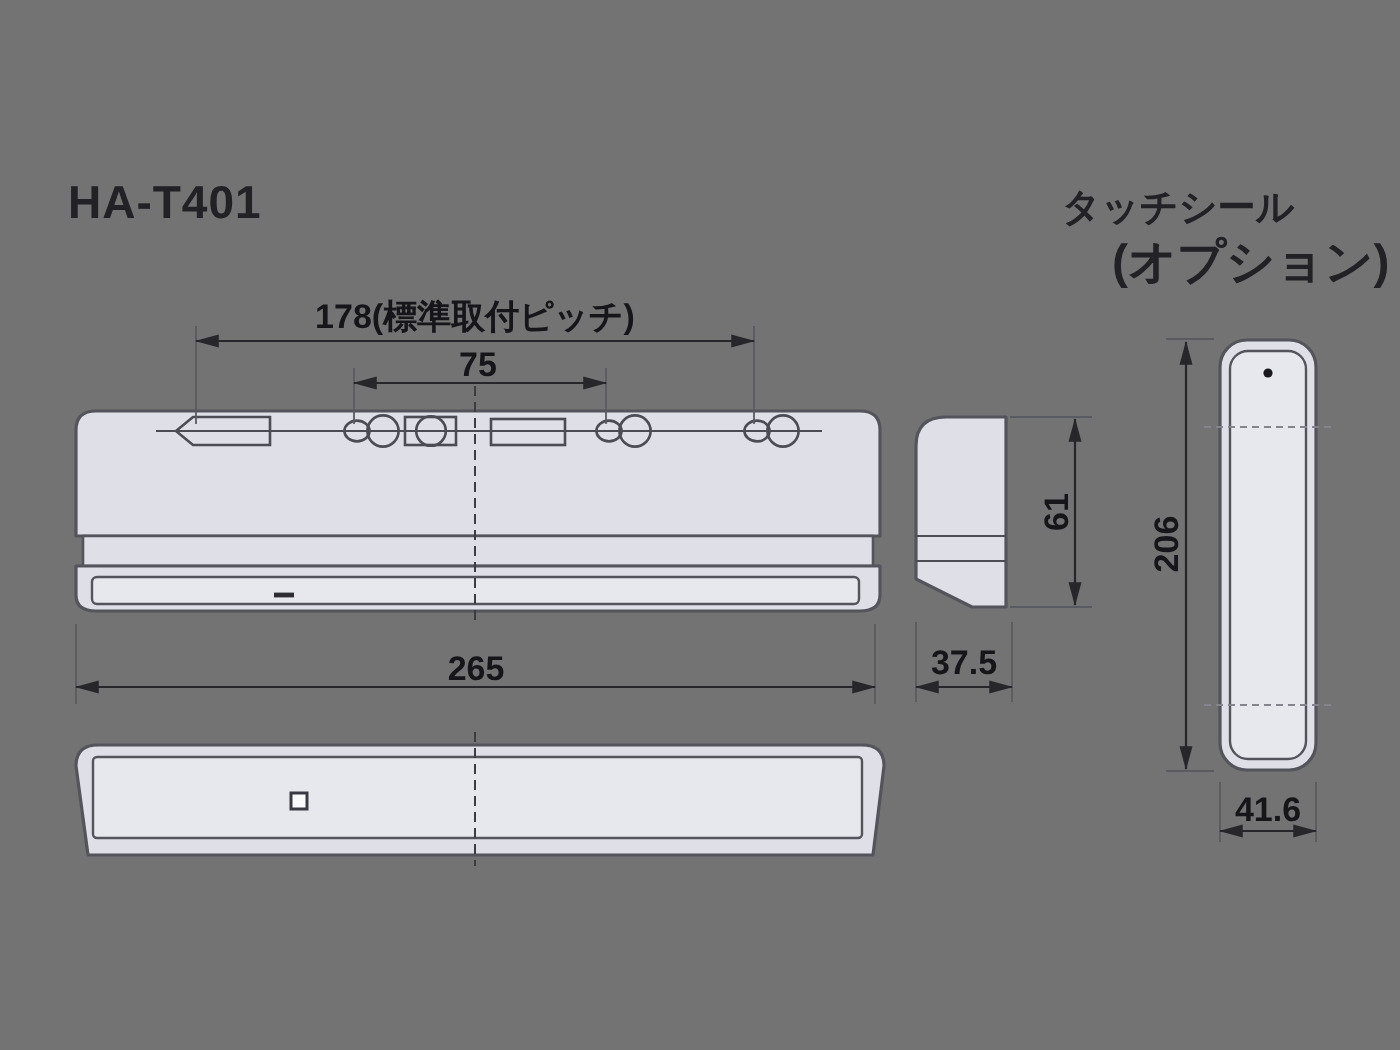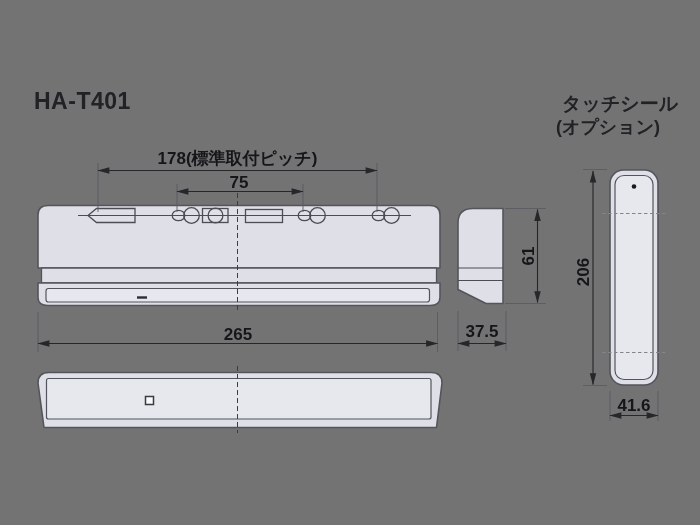--- a/index.html
+++ b/index.html
@@ -4,22 +4,22 @@
 <style>
   html,body { margin:0; padding:0; background:#fff; }
   #stage {
     position:relative; width:700px; height:525px; background:#737373;
     font-family:"Liberation Sans","DejaVu Sans",sans-serif; overflow:hidden;
   }
   .label {
     position:absolute; color:#212126; white-space:nowrap;
   }
   #model-title { left:34px; top:88px; font-size:23px; font-weight:600; letter-spacing:0.5px; }
-  #opt-line1 { left:562px; top:91px; font-size:19px; font-weight:600; }
-  #opt-line2 { left:556px; top:115px; font-size:18px; font-weight:600; }
+  #opt-line1 { left:531px; top:91px; font-size:19px; font-weight:600; }
+  #opt-line2 { left:556px; top:115px; font-size:24px; font-weight:600; }
   svg { position:absolute; left:0; top:0; }
   .outline { fill:#dfe0e7; stroke:#54545c; stroke-width:1.6; stroke-linejoin:round; }
   .outline2 { fill:#dfe0e7; stroke:#54545c; stroke-width:1.3; stroke-linejoin:round; }
   .panel { fill:#e7e8ee; stroke:#54545c; stroke-width:1.2; }
   .hole { fill:none; stroke:#4c4c54; stroke-width:1.3; }
   .rowline { stroke:#4c4c54; stroke-width:1.1; }
   .dimline { stroke:#26262b; stroke-width:1.1; fill:none; }
   .extline { stroke:#5a5a62; stroke-width:0.9; }
   .cline { stroke:#3c3c44; stroke-width:1; stroke-dasharray:5 3; }
   .sealdash { stroke:#84848c; stroke-width:1.1; stroke-dasharray:3.5 2.5; fill:none; }

